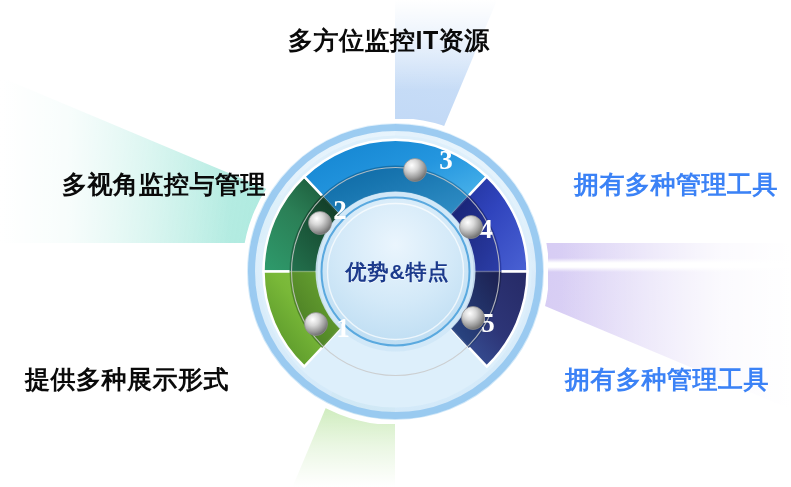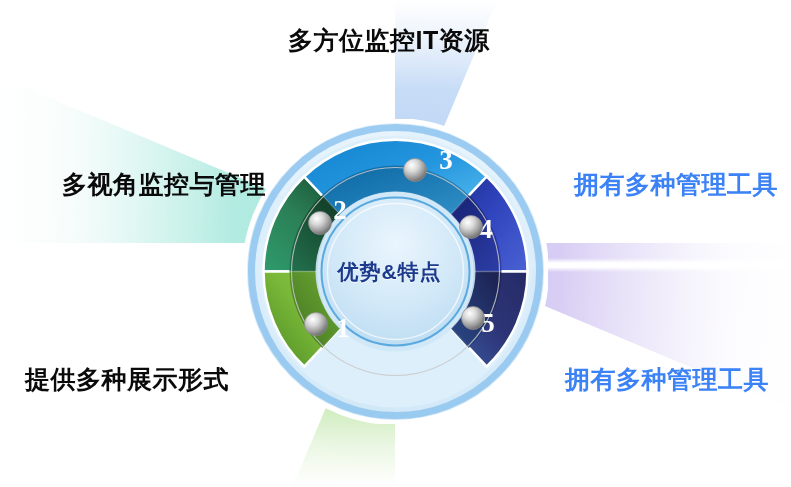--- a/index.html
+++ b/index.html
@@ -48,21 +48,21 @@
   .label.dark{color:#0a0a0a;}
   .label.navy{color:#3b82f6;}
 
   #lbl-top{left:288px;top:24px;}
   #lbl-left-top{left:34px;top:168px;margin-left:28px;}
   #lbl-left-bottom{left:25px;top:363px;}
   #lbl-right-top{left:574px;top:168px;}
   #lbl-right-bottom{left:565px;top:363px;}
 
   .num{font-family:"Liberation Serif","DejaVu Serif",serif;font-weight:bold;fill:#ffffff;}
-  .ctr-text{position:absolute;left:237px;top:119px;width:305px;height:305px;
+  .ctr-text{position:absolute;left:245px;top:119px;width:305px;height:305px;
      display:flex;align-items:center;justify-content:center;pointer-events:none;}
   .ctr-text span{font-size:21px;font-weight:bold;color:#1b3a8c;letter-spacing:1px;
      text-shadow:0 1px 0 rgba(255,255,255,.75);}
 </style>
 </head>
 <body>
 
 <div id="stage">
 
   <div class="bg-layer">

